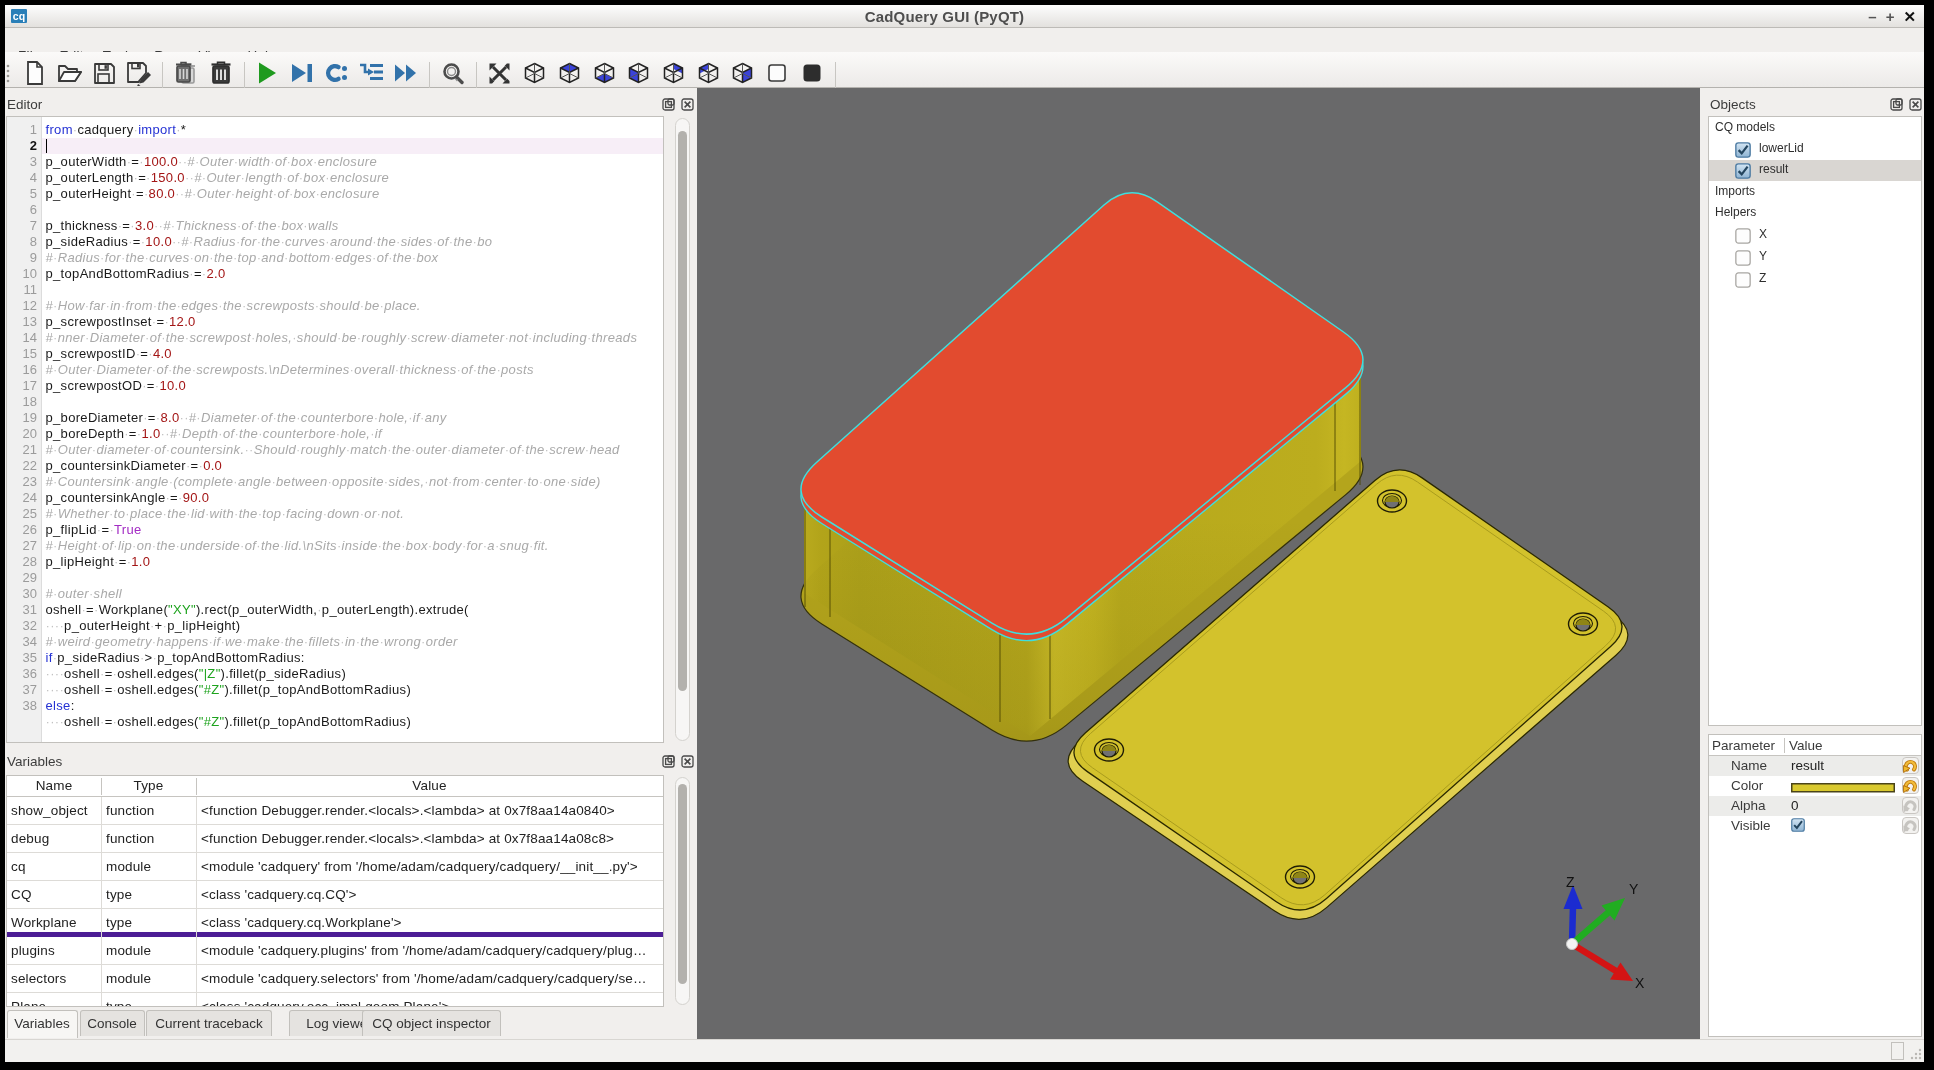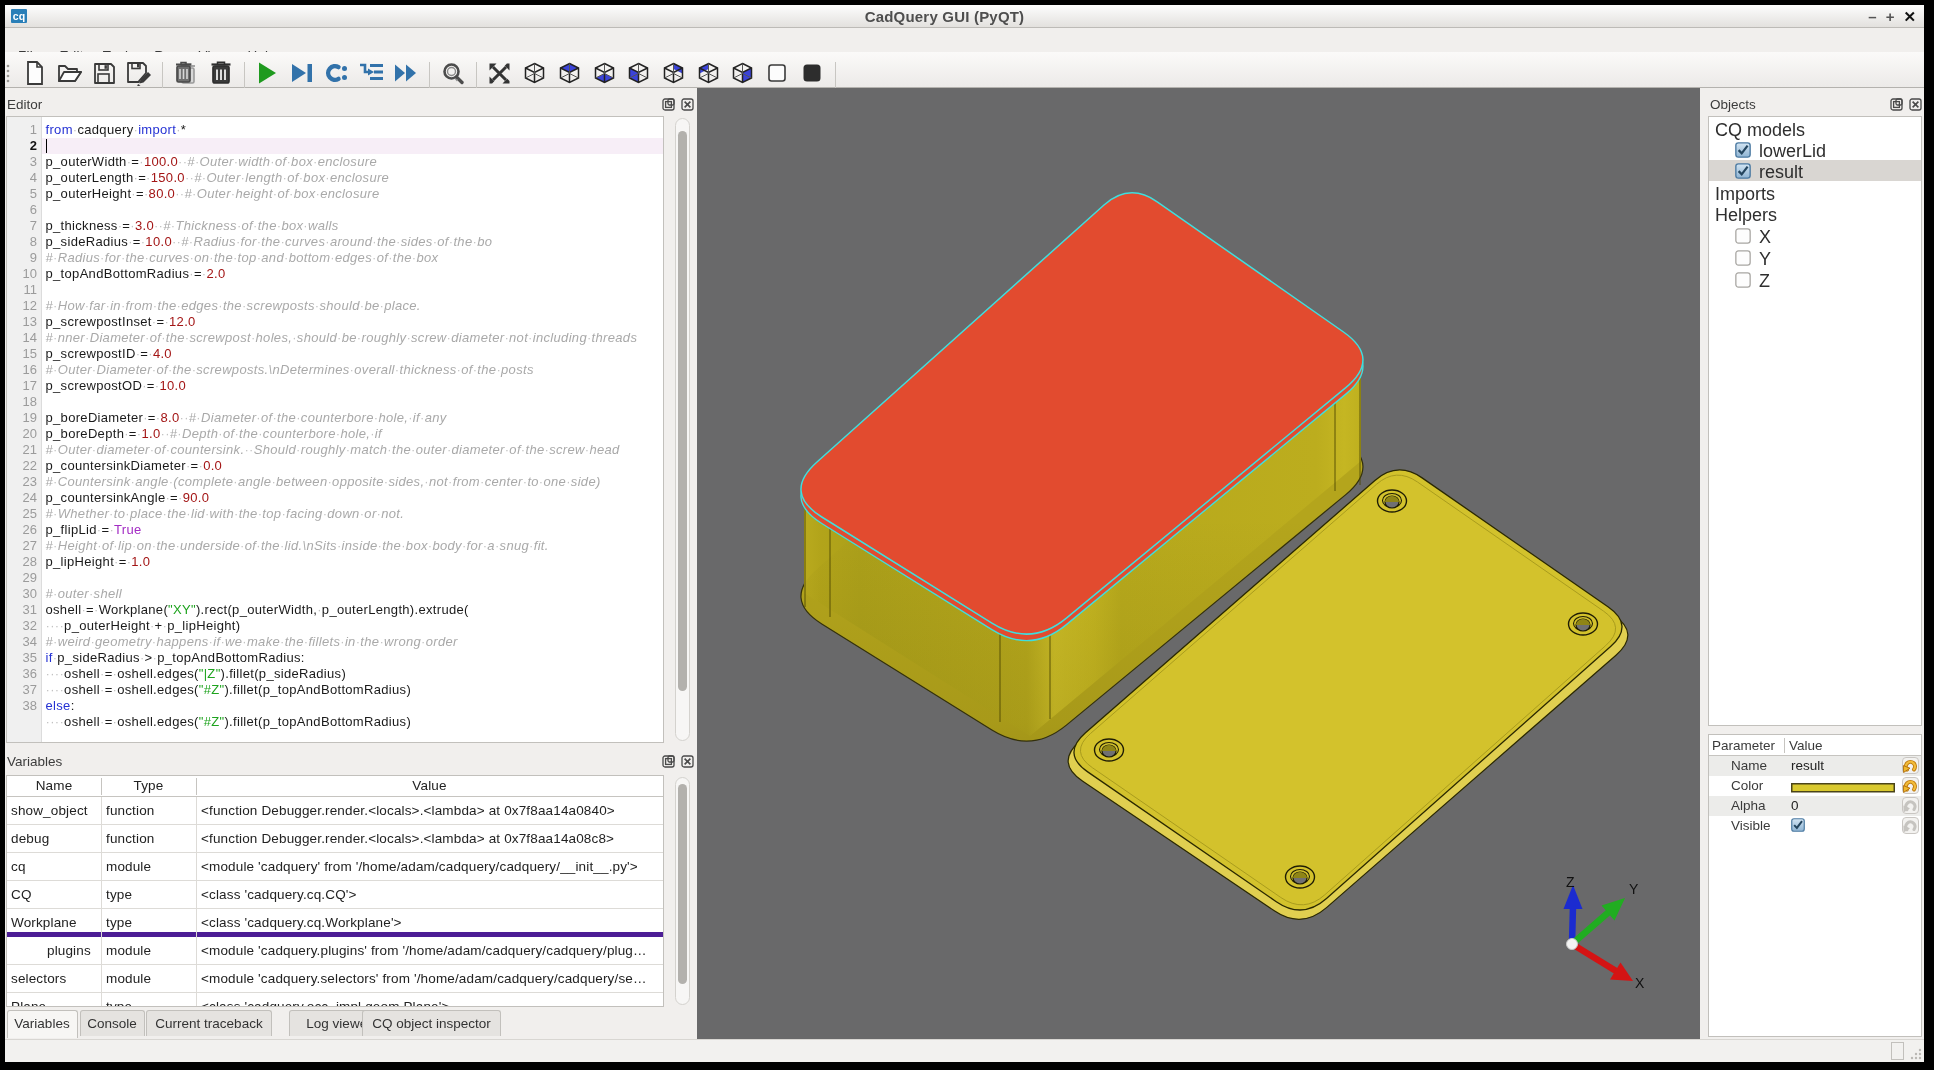--- a/index.html
+++ b/index.html
@@ -48,21 +48,21 @@
 .sbv { position:absolute; width:15px; background:#f7f6f5; border:1px solid #d4d2ce; border-radius:8px;}
 .sbv .th { position:absolute; left:2px; width:9px; background:#b3b1ad; border-radius:5px;}
 
 #vartable { font-size:13.5px; color:#222; letter-spacing:0.15px; }
 
 .tab { position:absolute; top:0; height:26px; font-size:13.5px; color:#333;
   background:#e5e3e0; border:1px solid #c2c0bc; border-bottom:none;
   border-radius:3px 3px 0 0; text-align:center; padding-top:5px;}
 .tab.act { background:#f7f6f4; height:28px; z-index:2;}
 
-.trow { position:absolute; left:0; width:100%; height:21px; font-size:18px; color:#2e2e2e;}
+.trow { position:absolute; left:0; width:100%; height:21px; font-size:12px; color:#2e2e2e;}
 
 #ptable { font-size:13.5px; color:#3a3a3a; }
 </style></head><body>
 <div id="win">
 
 <div id="titlebar" class="abs"><span class="t">CadQuery GUI (PyQT)</span></div>
 <div id="cqicon" class="abs">cq</div>
 <div id="winbtns" class="abs"><span>–</span><span>+</span><span style="color:#111">✕</span></div>
 <div id="menubar" class="abs"><span><u>F</u>ile</span><span><u>E</u>dit</span><span><u>T</u>ools</span><span><u>R</u>un</span><span><u>V</u>iew</span><span><u>H</u>elp</span></div>
 <div id="toolbar" class="abs"><span class="handle"><svg width="8" height="26" viewBox="0 0 8 26">
@@ -277,21 +277,21 @@
         <span class="abs" style="left:189px;top:0;width:1px;height:28px;background:#dddbd7;"></span>
       </div>
       <div class="abs" style="left:0;top:133px;width:656px;height:28px;border-bottom:5px solid #4c1d95;">
         <span class="abs" style="left:4px;top:6px;">Workplane</span>
         <span class="abs" style="left:99px;top:6px;">type</span>
         <span class="abs" style="left:194px;top:6px;white-space:nowrap;">&lt;class 'cadquery.cq.Workplane'&gt;</span>
         <span class="abs" style="left:94px;top:0;width:1px;height:28px;background:#dddbd7;"></span>
         <span class="abs" style="left:189px;top:0;width:1px;height:28px;background:#dddbd7;"></span>
       </div>
       <div class="abs" style="left:0;top:161px;width:656px;height:28px;border-bottom:1px solid #dddbd7;">
-        <span class="abs" style="left:4px;top:6px;margin-left:36px;">plugins</span>
+        <span class="abs" style="left:4px;top:6px;">plugins</span>
         <span class="abs" style="left:99px;top:6px;">module</span>
         <span class="abs" style="left:194px;top:6px;white-space:nowrap;">&lt;module 'cadquery.plugins' from '/home/adam/cadquery/cadquery/plug…</span>
         <span class="abs" style="left:94px;top:0;width:1px;height:28px;background:#dddbd7;"></span>
         <span class="abs" style="left:189px;top:0;width:1px;height:28px;background:#dddbd7;"></span>
       </div>
       <div class="abs" style="left:0;top:189px;width:656px;height:28px;border-bottom:1px solid #dddbd7;">
         <span class="abs" style="left:4px;top:6px;">selectors</span>
         <span class="abs" style="left:99px;top:6px;">module</span>
         <span class="abs" style="left:194px;top:6px;white-space:nowrap;">&lt;module 'cadquery.selectors' from '/home/adam/cadquery/cadquery/se…</span>
         <span class="abs" style="left:94px;top:0;width:1px;height:28px;background:#dddbd7;"></span>

